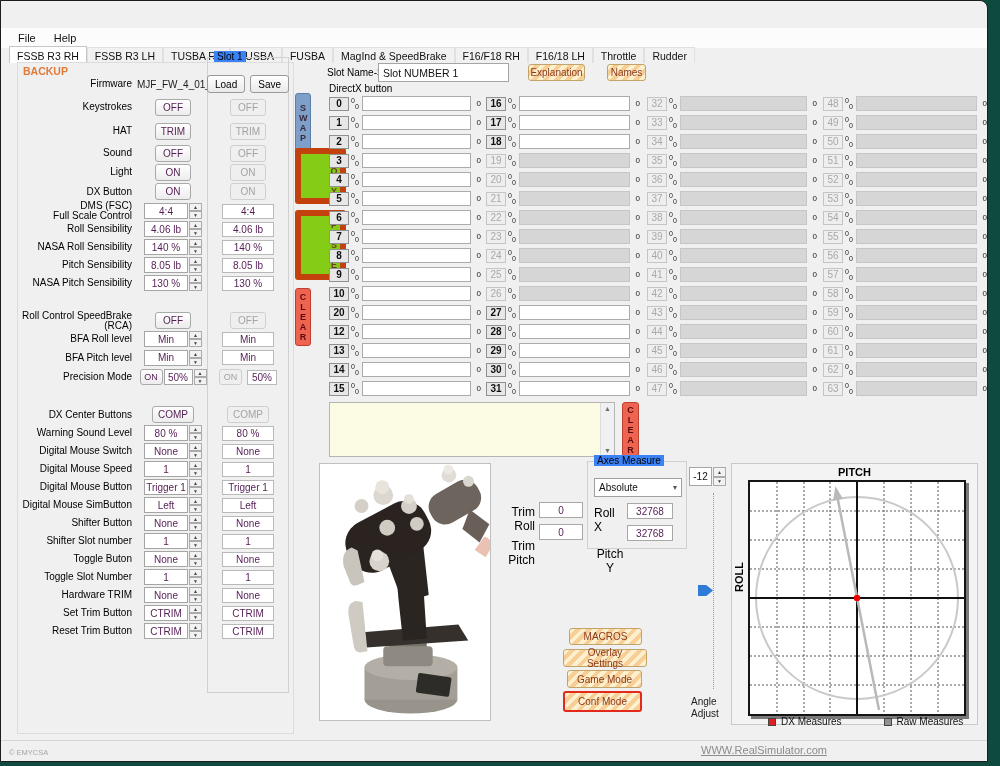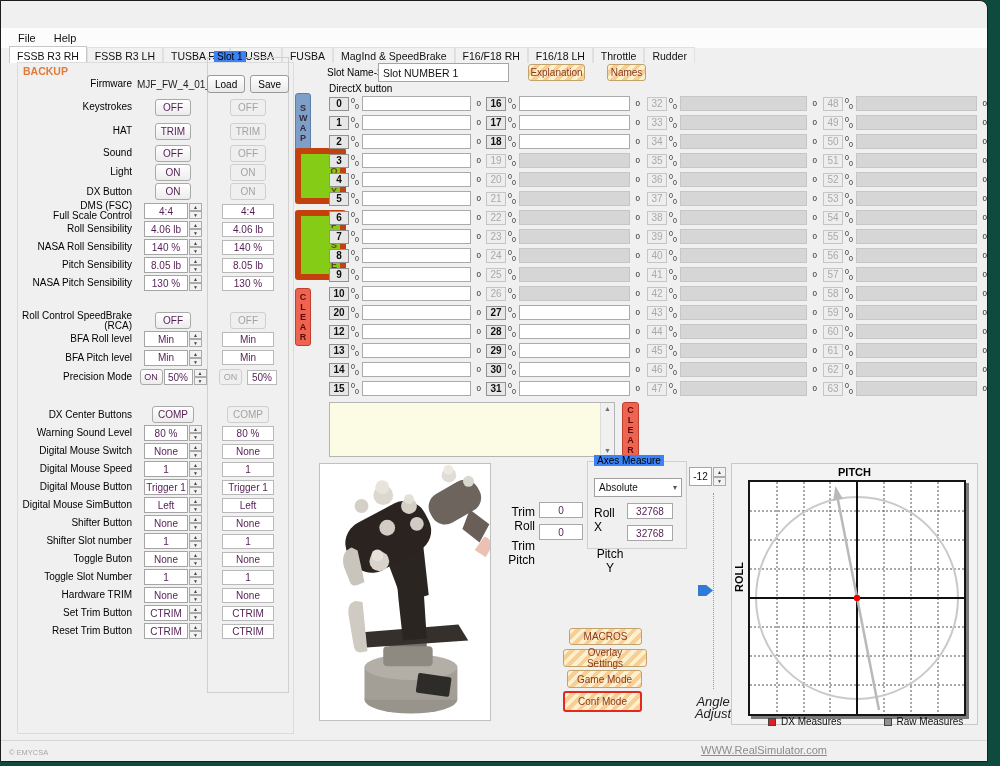--- a/index.html
+++ b/index.html
@@ -111,22 +111,22 @@
     border:1px solid #a0a0a0;font-size:10px;color:#111;display:flex;align-items:center;
     padding-left:4px;}
   .combo .chev{margin-left:auto;padding-right:4px;color:#555;font-size:8px;}
   .anglespin{position:absolute;left:688px;top:466px;display:flex;}
   .anglespin .spinval{width:23px;height:19px;color:#111;}
   .anglespin .updown{height:19px;}
   .atrack{position:absolute;left:712px;top:492px;height:196px;width:0;
     border-left:1px dotted #9a9a9a;}
   .thumb{position:absolute;left:697px;top:584px;width:15px;height:11px;background:#2e7cd8;
     clip-path:polygon(0 0,55% 0,100% 50%,55% 100%,0 100%);}
-  .anglelabel{position:absolute;left:690px;top:695px;width:44px;text-align:center;
-    font-size:13px;color:#222;line-height:12px;font-style:italic;}
+  .anglelabel{position:absolute;left:690px;top:695px;width:44px;text-align:left;
+    font-size:10px;color:#222;line-height:12px;}
   
   .modebtn{position:absolute;}
   .modebtn.hl{border:2px solid #e2291c;}
   
   .chartpanel{position:absolute;left:730px;top:462px;width:247px;height:262px;
     background:#f3f3f3;border:1px solid #c9c9c9;}
   .charttitle{position:absolute;left:0;right:0;top:2px;text-align:center;font-size:11px;
     font-weight:bold;color:#000;}
   .rolllabel{position:absolute;left:1px;top:98px;writing-mode:vertical-rl;
     transform:rotate(180deg);font-size:11px;font-weight:bold;color:#000;}

